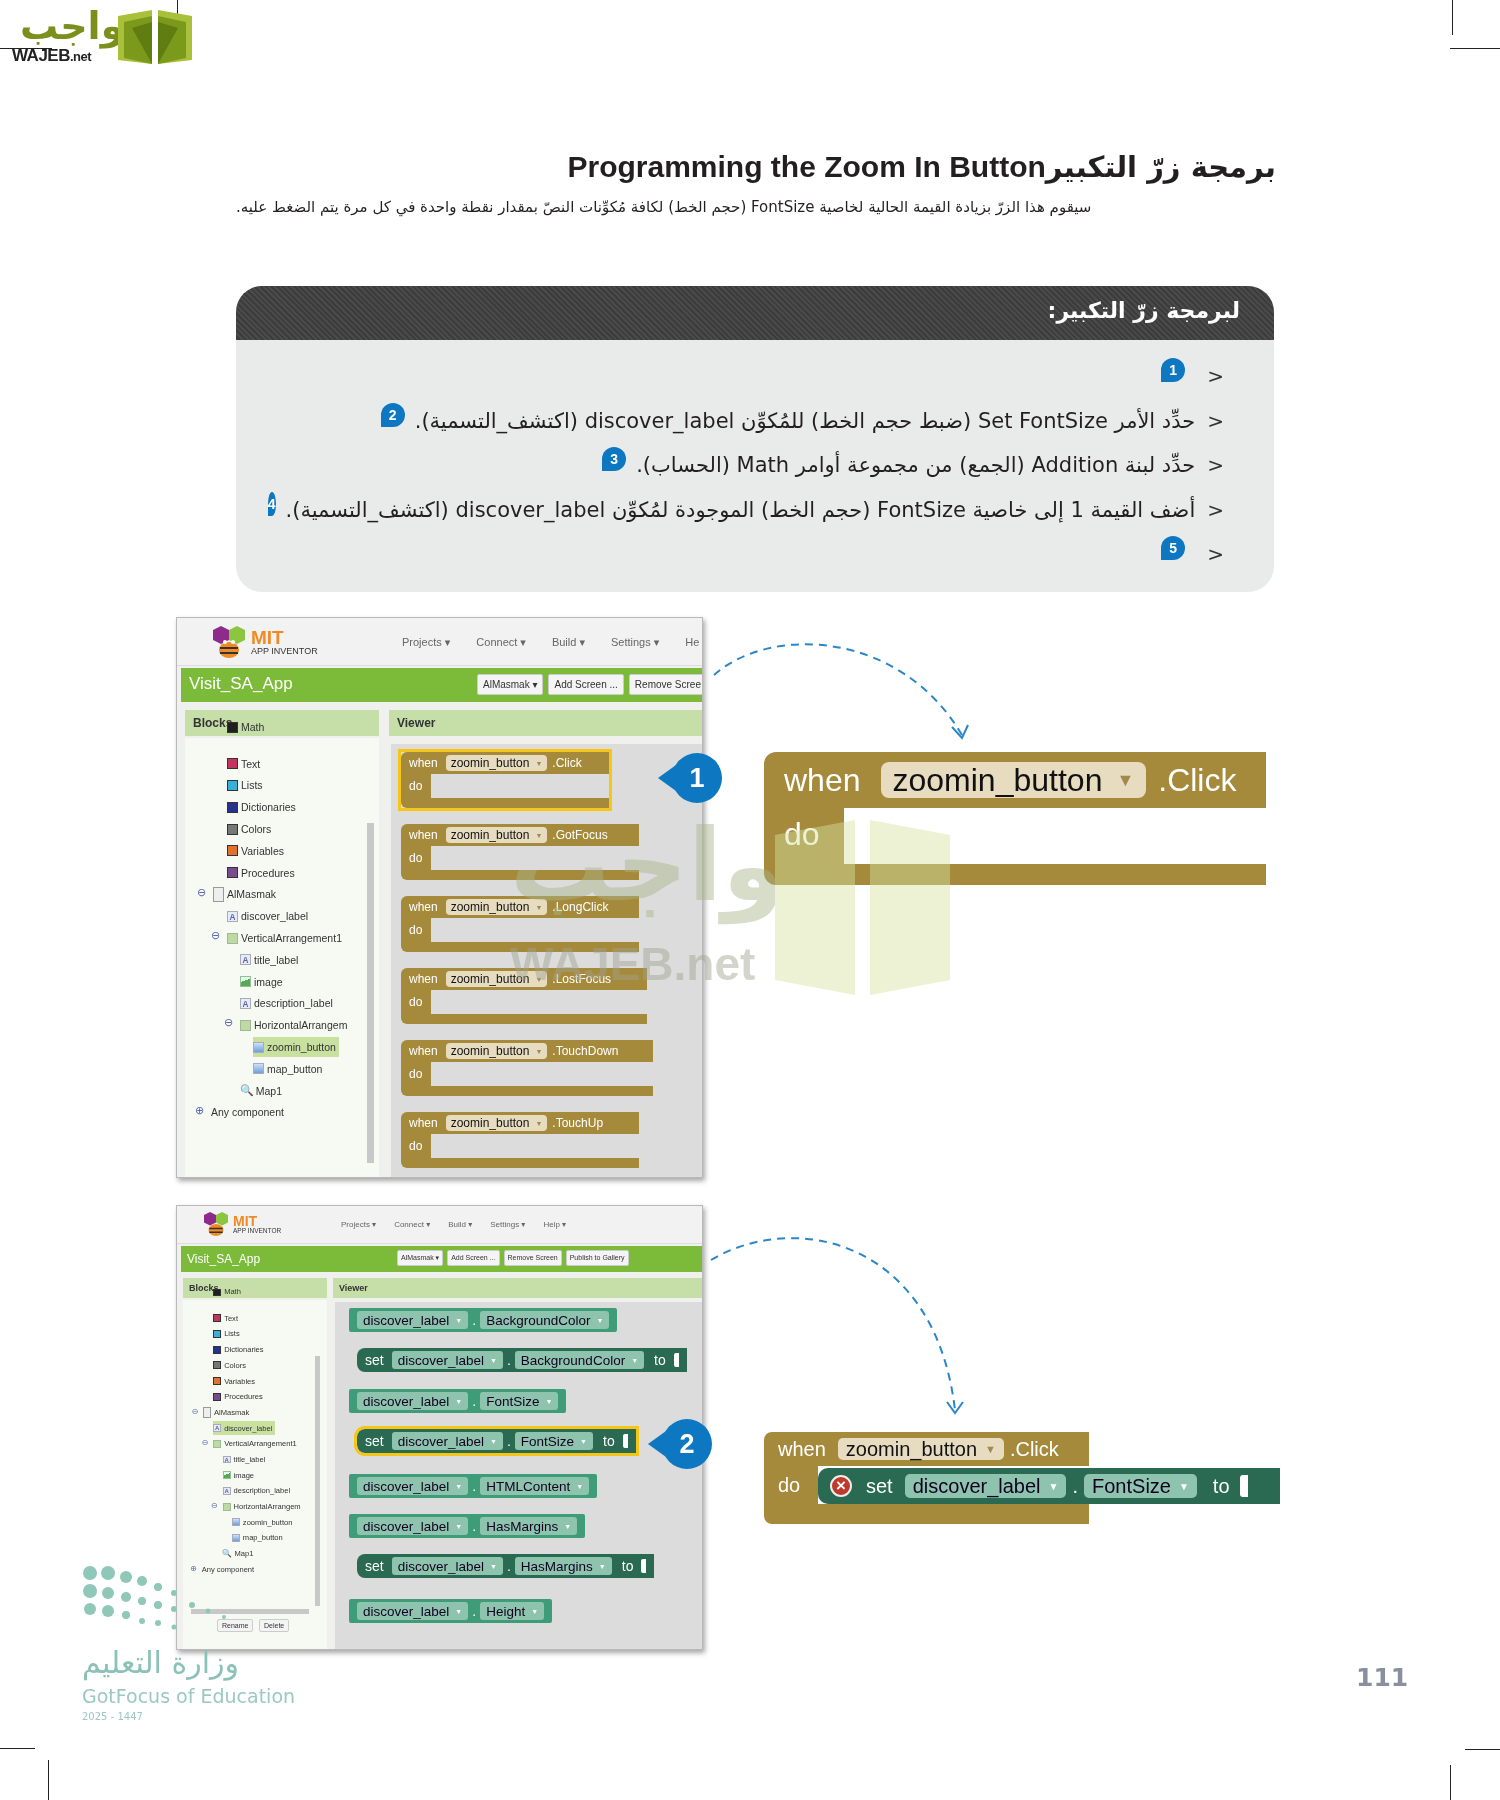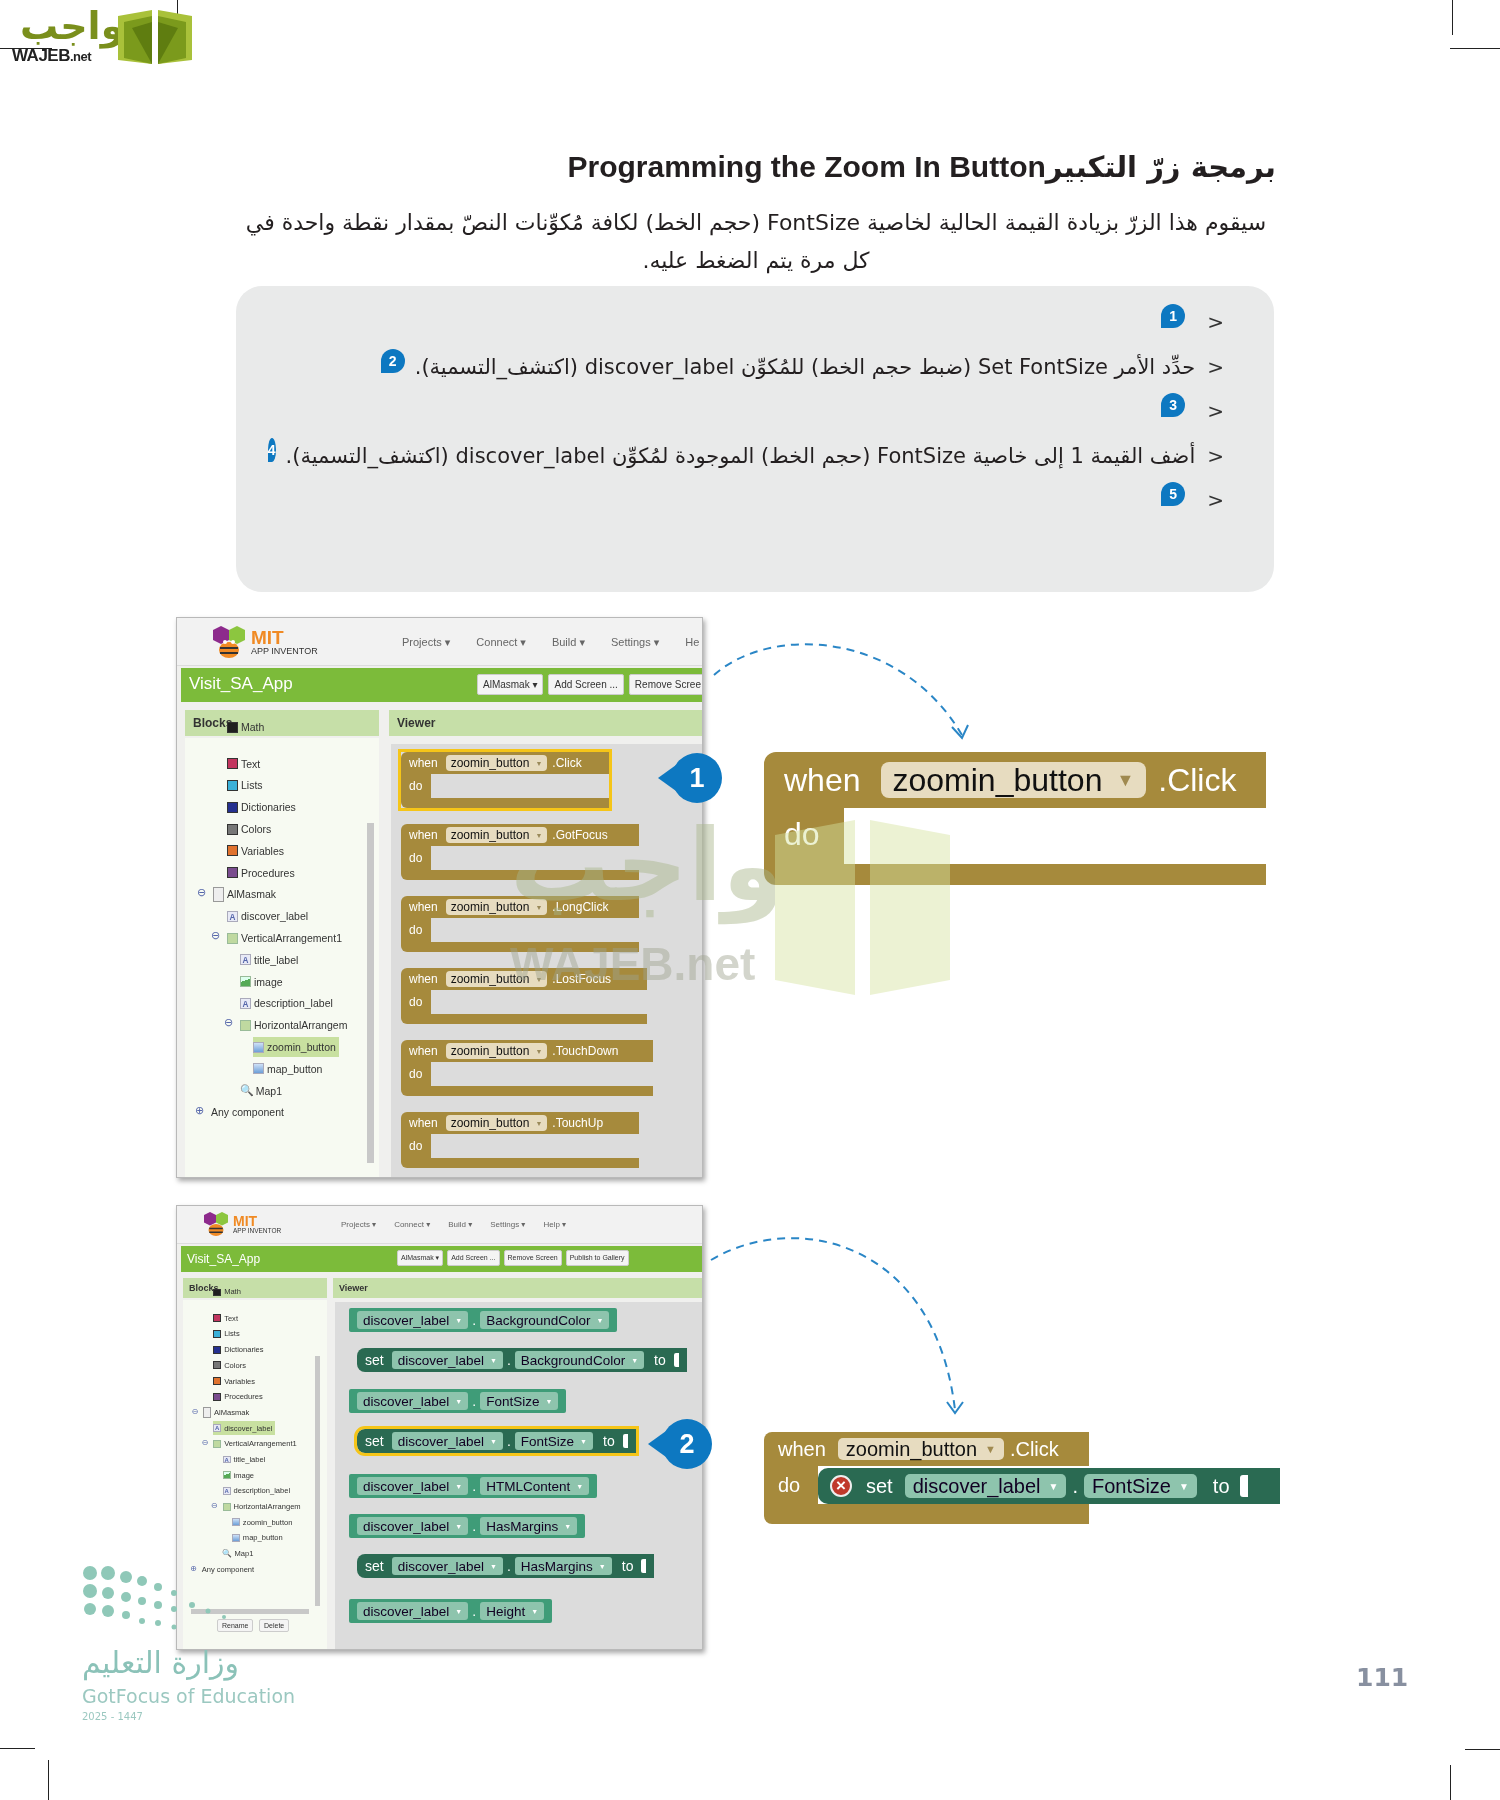--- a/index.html
+++ b/index.html
@@ -12,21 +12,21 @@
   
   .wajeb-logo { position: absolute; left: 8px; top: 4px; width: 190px; height: 64px; }
   .wajeb-ar { position: absolute; left: 12px; top: 0; font-size: 38px; font-weight: bold; color: #7a8f1c; font-family: "DejaVu Sans", sans-serif; direction: rtl; }
   .wajeb-en { position: absolute; left: 4px; top: 42px; font-size: 17px; font-weight: bold; color: #222; font-family: "Liberation Sans", sans-serif; letter-spacing: -0.5px; }
   .wajeb-en small { font-size: 13px; }
   .wajeb-book { position: absolute; left: 106px; top: 2px; width: 82px; height: 60px; }
 
   
   .page-title { position: absolute; right: 224px; top: 150px; direction: rtl; font-size: 29px; font-weight: bold; white-space: nowrap; font-family: "DejaVu Sans", sans-serif; }
   .page-title .en { font-family: "Liberation Sans", sans-serif; font-size: 30px; }
-  .intro { position: absolute; right: 224px; top: 204px; width: 1040px; direction: rtl; text-align: center; font-size: 22px; line-height: 38px; font-family: "DejaVu Sans", sans-serif; }
+  .intro { position: absolute; right: 224px; top: 188px; width: 1040px; direction: rtl; text-align: left; font-size: 15px; line-height: 38px; font-family: "DejaVu Sans", sans-serif; }
 
   
   .steps-box { position: absolute; left: 236px; top: 286px; width: 1038px; height: 306px; background: #e9eaea; border-radius: 26px; overflow: hidden; }
   .steps-header { height: 54px; background: repeating-linear-gradient(45deg,#4a4a4a 0 2px,#3c3c3c 2px 4px); position: relative; }
   .steps-header-label { position: absolute; right: 34px; top: 12px; color: #fff; font-size: 22px; font-weight: bold; direction: rtl; }
   .steps-list { list-style: none; padding: 14px 50px 0 40px; direction: rtl; }
   .step { height: 44.5px; display: flex; align-items: center; font-size: 21px; white-space: nowrap; }
   .step-arrow { margin-left: 12px; font-size: 20px; color: #333; }
   .num-badge { display: inline-flex; align-items: center; justify-content: center; width: 24px; height: 24px; border-radius: 50% 50% 50% 0; background: #0d78c1; color: #fff; font-size: 14px; font-weight: bold; margin-right: 10px; font-family: "Liberation Sans", sans-serif; transform: translateY(-6px); }
 
@@ -113,32 +113,36 @@
     <path d="M64 22 L44 16 L44 58 Z" fill="#5f7d10"></path>
   </svg>
 </div>
 
 <div class="page-title">
   <span>برمجة زرّ التكبير</span><span class="en">Programming the Zoom In Button</span>
 </div>
 <p class="intro">سيقوم هذا الزرّ بزيادة القيمة الحالية لخاصية FontSize (حجم الخط) لكافة مُكوِّنات النصّ بمقدار نقطة واحدة في كل مرة يتم الضغط عليه.</p>
 
 <div class="steps-box">
+  <div class="steps-header">
+    <span class="steps-header-label">لبرمجة زرّ التكبير:</span>
+  </div>
   <ul class="steps-list" id="steps-list">
       <li class="step">
         <span class="step-arrow">&lt;</span>
         <span class="num-badge">1</span>
       </li>
       <li class="step">
         <span class="step-arrow">&lt;</span>
         <span>حدِّد الأمر Set FontSize (ضبط حجم الخط) للمُكوِّن discover_label (اكتشف_التسمية).</span>
         <span class="num-badge">2</span>
       </li>
       <li class="step">
         <span class="step-arrow">&lt;</span>
+        <span>حدِّد لبنة Addition (الجمع) من مجموعة أوامر Math (الحساب).</span>
         <span class="num-badge">3</span>
       </li>
       <li class="step">
         <span class="step-arrow">&lt;</span>
         <span>أضف القيمة 1 إلى خاصية FontSize (حجم الخط) الموجودة لمُكوِّن discover_label (اكتشف_التسمية).</span>
         <span class="num-badge">4</span>
       </li>
       <li class="step">
         <span class="step-arrow">&lt;</span>
         <span class="num-badge">5</span>

